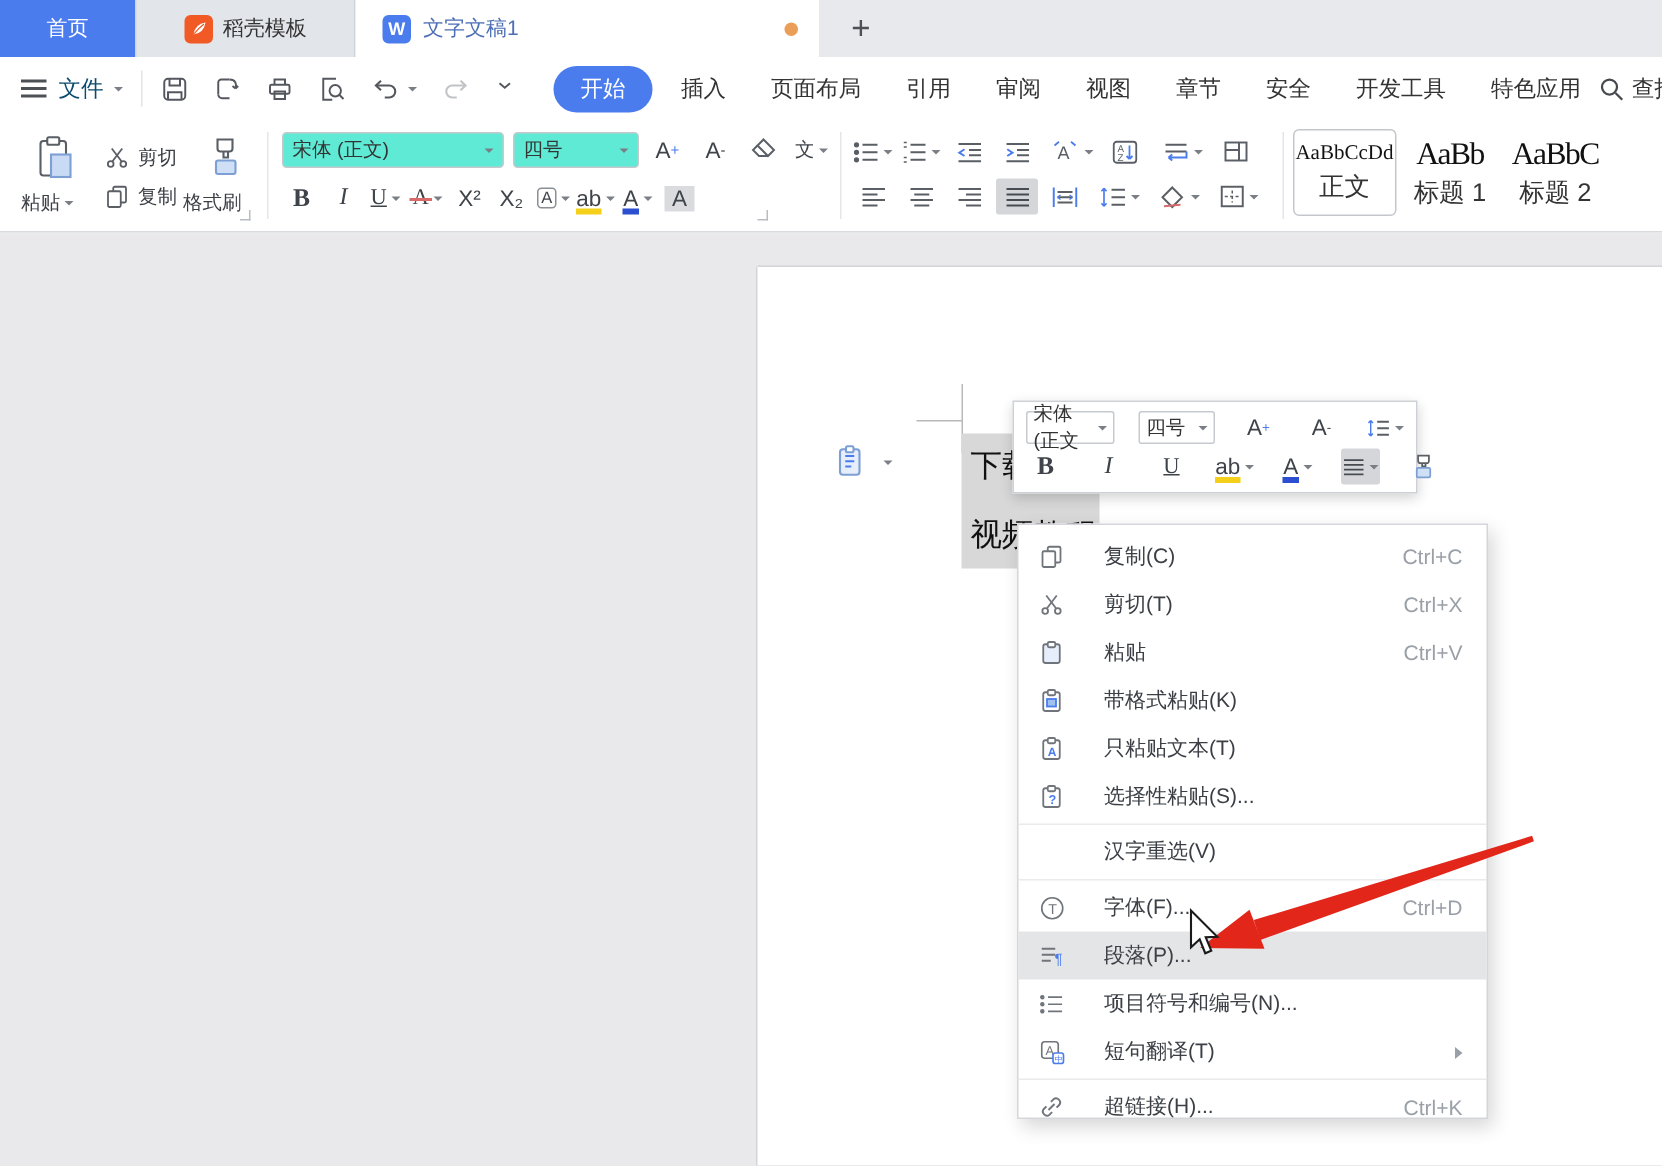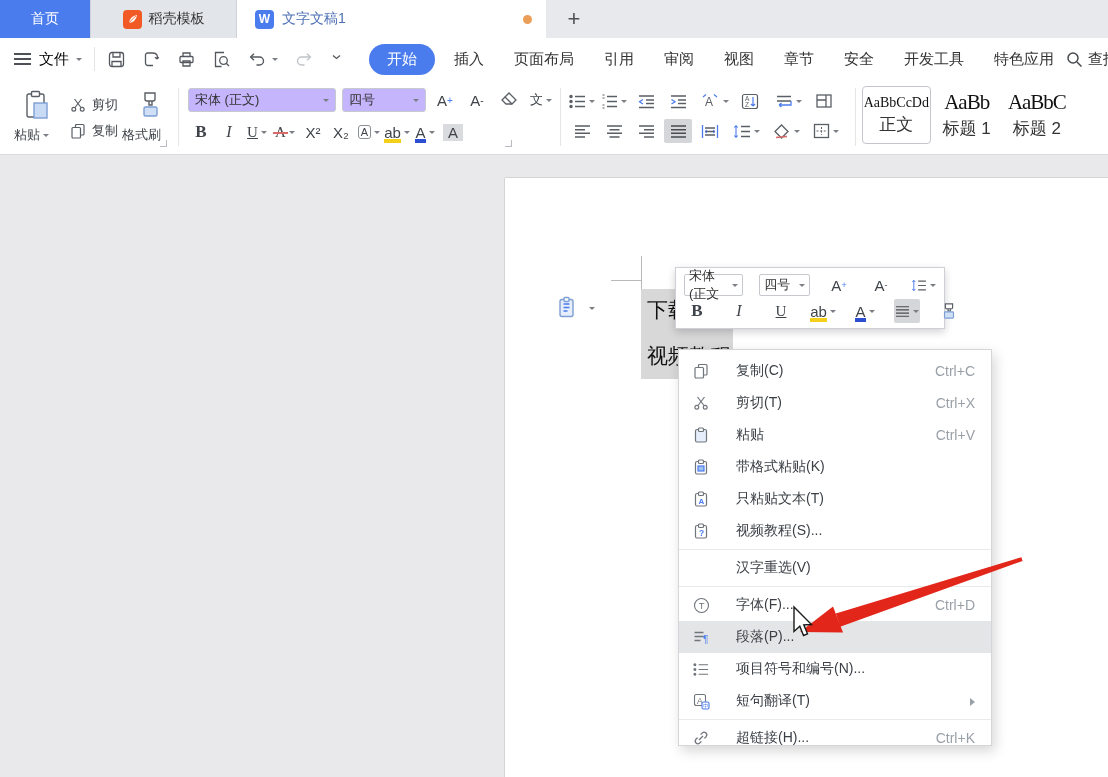--- a/index.html
+++ b/index.html
@@ -20,21 +20,21 @@
   .tpl-ic svg { position:absolute; left:3px; top:3px; }
   .tab-doc { width:309px; background:#fff; display:flex; align-items:center; padding:0 14px 0 18px; gap:8px; font-size:14px; color:#4d6fb5; position:relative; }
   .doc-ic { width:19px; height:19px; border-radius:4px; background:#4b7cee; color:#fff; font-size:12px; font-weight:bold; display:flex; align-items:center; justify-content:center; }
   .doc-dot { position:absolute; right:14px; top:15px; width:9px; height:9px; border-radius:50%; background:#eb9e57; }
   .tab-new { width:56px; display:flex; align-items:center; justify-content:center; font-size:22px; color:#4d5156; }
 
   
   .menubar { position:absolute; left:0; top:38px; width:1108px; height:42px; background:#fff; display:flex; align-items:center; padding-left:14px; }
   .hamb { width:17px; height:12px; border-top:2px solid #4d5156; border-bottom:2px solid #4d5156; position:relative; margin-right:8px; }
   .hamb::after { content:""; position:absolute; left:0; top:3px; width:100%; height:2px; background:#4d5156; }
-  .file-btn { display:flex; align-items:center; gap:4px; font-size:15px; color:#000000; }
+  .file-btn { display:flex; align-items:center; gap:4px; font-size:15px; color:#0c4a6e; }
   .vsep { width:1px; height:24px; background:#e2e4e7; margin:0 12px; }
   .qat { display:flex; align-items:center; gap:16px; }
   .qat .qbtn { display:flex; align-items:center; }
   .menu-items { display:flex; align-items:center; margin-left:26px; gap:0; }
   .mi { font-size:15px; color:#333; padding:5px 15px; white-space:nowrap; }
   .mi.active { background:#4b7cee; color:#fff; border-radius:16px; padding:6px 18px; margin-right:4px; }
   .search-box { position:absolute; right:-10px; top:0; height:42px; display:flex; align-items:center; gap:5px; font-size:15px; color:#333; }
 
   
   .ribbon { position:absolute; left:0; top:80px; width:1108px; height:75px; background:#fff; border-bottom:1px solid #d8dadd; }
@@ -42,21 +42,21 @@
   .corner { position:absolute; width:7px; height:7px; border-right:1px solid #b9bdc2; border-bottom:1px solid #b9bdc2; }
   .grp-clip { position:absolute; left:8px; top:6px; width:160px; }
   .paste-big { position:absolute; left:14px; top:4px; }
   .paste-lab { position:absolute; left:6px; top:40px; font-size:13px; color:#3b3f45; display:flex; align-items:center; }
   .cutcopy { position:absolute; left:62px; top:6px; font-size:13px; }
   .cc-row { display:flex; align-items:center; gap:6px; height:26px; }
   .fmt-brush { position:absolute; left:128px; top:4px; }
   .fmt-lab { position:absolute; left:114px; top:40px; font-size:13px; }
 
   .grp-font { position:absolute; left:188px; top:8px; }
-  .combo { border:1px solid #c6cace; border-radius:3px; height:24px; display:flex; align-items:center; padding:2px 6px; font-size:13px; color:#333; background:#c4b5fd; justify-content:space-between; }
+  .combo { border:1px solid #c6cace; border-radius:3px; height:24px; display:flex; align-items:center; padding:2px 6px; font-size:13px; color:#333; background:#5eead4; justify-content:space-between; }
   .font-row1 { display:flex; align-items:center; gap:6px; }
   .font-row2 { display:flex; align-items:center; gap:2px; margin-top:8px; }
   .tbtn { min-width:26px; height:24px; display:flex; align-items:center; justify-content:center; font-size:15px; color:#3f444a; }
   .tbtn .b { font-family:"Liberation Serif",serif; font-weight:bold; font-size:17px; }
   .tbtn .i { font-family:"Liberation Serif",serif; font-style:italic; font-size:16px; }
   .tbtn .u { font-family:"Liberation Serif",serif; text-decoration:underline; font-size:15px; }
   .tbtn .strike { font-family:"Liberation Serif",serif; position:relative; font-size:15px; }
   .tbtn .strike::after { content:""; position:absolute; left:-2px; right:-2px; top:52%; height:1.5px; background:#d96a6a; }
   .tbtn .boxa { border:1px solid #8a8f95; border-radius:3px; font-size:11px; padding:0 2px; }
   .mark-under { position:relative; }
@@ -585,21 +585,21 @@
     <span class="cm-sc"></span>
   </div>
   <div class="cm-row">
     <span class="cm-ic">
         <svg width="16" height="16" viewBox="0 0 16 16" fill="none" stroke="#70757c" stroke-width="1.2">
           <path d="M5 2.5 H4 a1.5 1.5 0 0 0 -1.5 1.5 v9.5 A1.5 1.5 0 0 0 4 15 h8 a1.5 1.5 0 0 0 1.5 -1.5 V4 A1.5 1.5 0 0 0 12 2.5 h-1"></path>
           <rect x="5.5" y="1" width="5" height="3.5" rx="1"></rect>
           <text x="6" y="13" font-size="8.5" font-weight="bold" stroke="none" fill="#4b7cee">?</text>
         </svg>
       </span>
-    <span class="cm-label">视频教程(S)...</span>
+    <span class="cm-label">选择性粘贴(S)...</span>
     <span class="cm-sc"></span>
   </div>
   <div class="cm-sep"></div>
   <div class="cm-row">
     <span class="cm-ic"></span>
     <span class="cm-label">汉字重选(V)</span>
     <span class="cm-sc"></span>
   </div>
   <div class="cm-sep"></div>
   <div class="cm-row">

